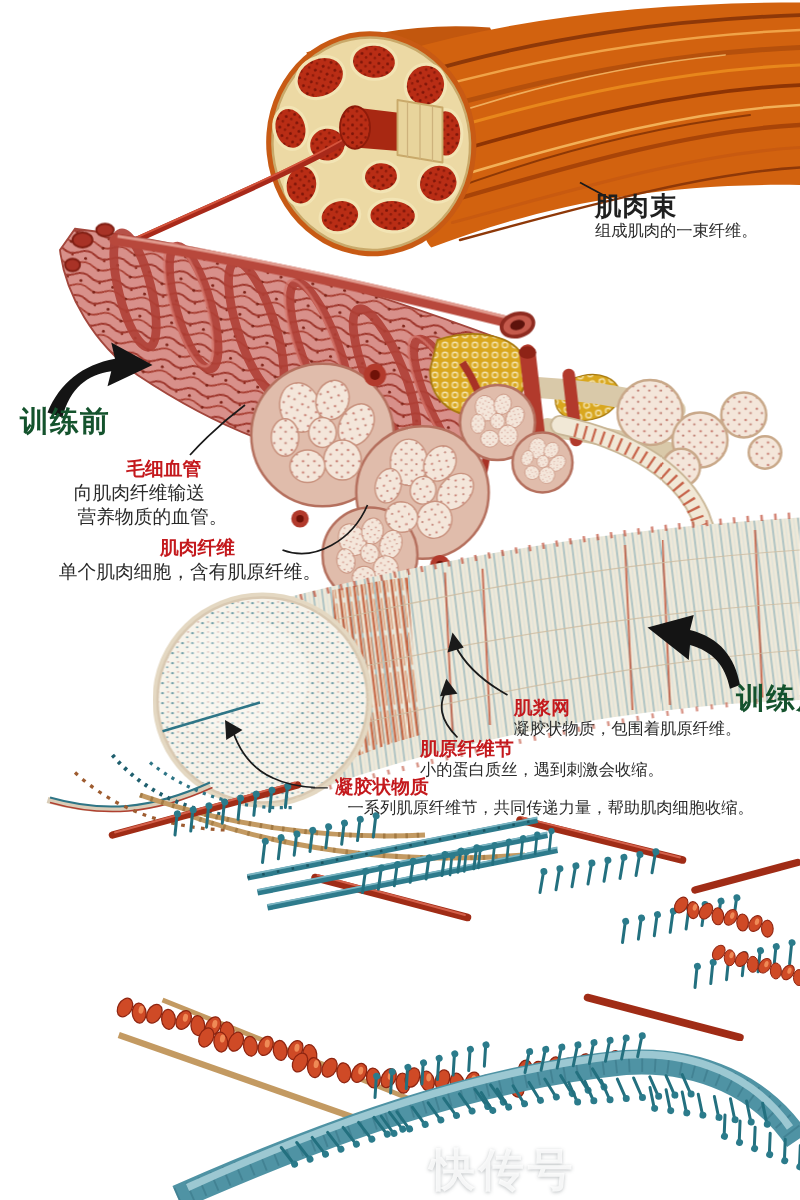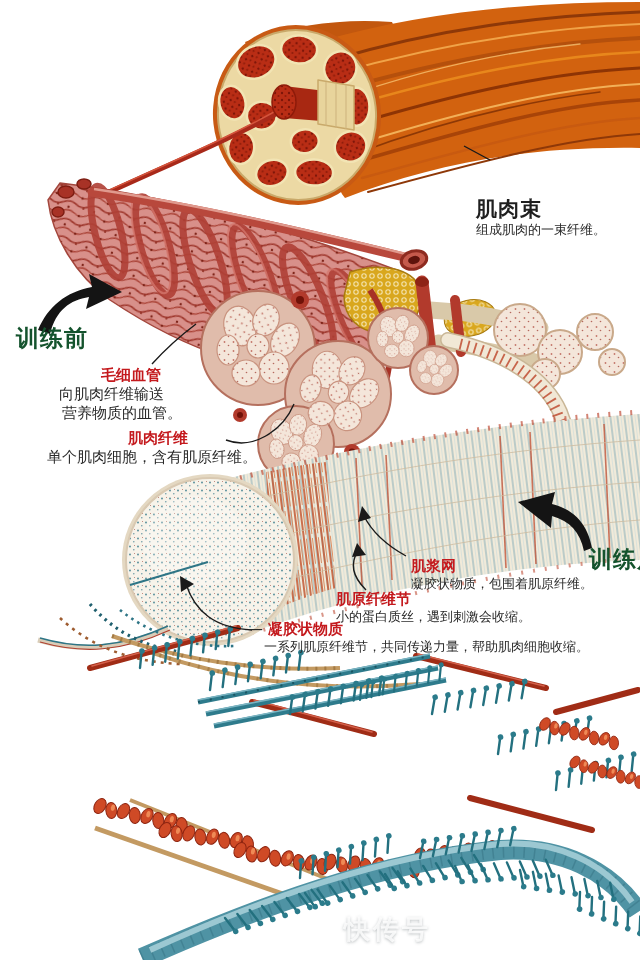--- a/index.html
+++ b/index.html
@@ -5,21 +5,21 @@
   html,body{margin:0;padding:0;background:#888;}
   .stage{position:relative;width:640px;height:960px;background:#ffffff;overflow:hidden;
          font-family:"DejaVu Sans","Liberation Sans",sans-serif;margin:0 auto;}
   .stage svg{position:absolute;left:0;top:0;}
   .lbl{position:absolute;white-space:nowrap;line-height:1.25;}
   .t-red{color:#c4191d;font-weight:bold;}
   .t-red-big{color:#14532d;font-weight:bold;font-size:23px;letter-spacing:1px;}
   .t-black-title{color:#1f1f1f;font-weight:bold;font-size:21px;letter-spacing:1px;}
   .t-desc{color:#2a2a2a;font-weight:normal;}
   .fs15{font-size:15px;} .fs13{font-size:13px;text-align:center;}
-  .watermark{position:absolute;left:344px;top:912px;font-size:26px;font-weight:bold;
+  .watermark{position:absolute;left:344px;top:912px;font-size:36px;font-weight:bold;
              color:rgba(255,255,255,0.82);letter-spacing:3px;
              text-shadow:0 1px 3px rgba(70,80,85,0.35);}
 </style>
 </head>
 <body>
 
 <div class="stage">
 
 <svg width="640" height="960" viewBox="0 0 640 960">
   <defs>
@@ -322,21 +322,21 @@
     <path d="M226,440 C252,450 282,432 294,404"></path>
     <path d="M406,556 C388,546 372,532 364,516"></path>
     <path d="M366,590 C352,576 350,564 358,550"></path>
     <path d="M252,630 C215,628 195,612 186,584"></path>
   </g>
   <polygon points="358,522 362,506 371,518" fill="#1a1a1a"></polygon>
   <polygon points="352,557 357,543 366,555" fill="#1a1a1a"></polygon>
   <polygon points="181,592 180,576 194,584" fill="#1a1a1a"></polygon>
 </svg>
 
-  <div class="lbl" style="left:476px;top:152px;margin-top:44px;">
+  <div class="lbl" style="left:476px;top:152px;">
     <div class="t-black-title">肌肉束</div>
     <div class="t-desc fs13">组成肌肉的一束纤维。</div>
   </div>
 
   <div class="lbl t-red-big" style="left:16px;top:324px;">训练前</div>
 
   <div class="lbl" style="left:59px;top:366px;">
     <div class="t-red fs15" style="margin-left:42px;">毛细血管</div>
     <div class="t-desc fs15">向肌肉纤维输送</div>
     <div class="t-desc fs15" style="margin-left:3px;">营养物质的血管。</div>
@@ -357,17 +357,17 @@
   <div class="lbl" style="left:336px;top:590px;">
     <div class="t-red fs15">肌原纤维节</div>
     <div class="t-desc fs13">小的蛋白质丝，遇到刺激会收缩。</div>
   </div>
 
   <div class="lbl" style="left:248px;top:619px;">
     <div>
       <span class="t-desc fs15">—</span>
       <span class="t-red fs15">凝胶状物质</span>
     </div>
-    <div class="t-desc fs13" style="margin-left:16px;">一系列肌原纤维节，共同传递力量，帮助肌肉细胞收缩。</div>
+    <div class="t-desc fs13" style="margin-left:30px;">一系列肌原纤维节，共同传递力量，帮助肌肉细胞收缩。</div>
   </div>
 
   <div class="watermark">快传号</div>
 </div>
 
 </body></html>

